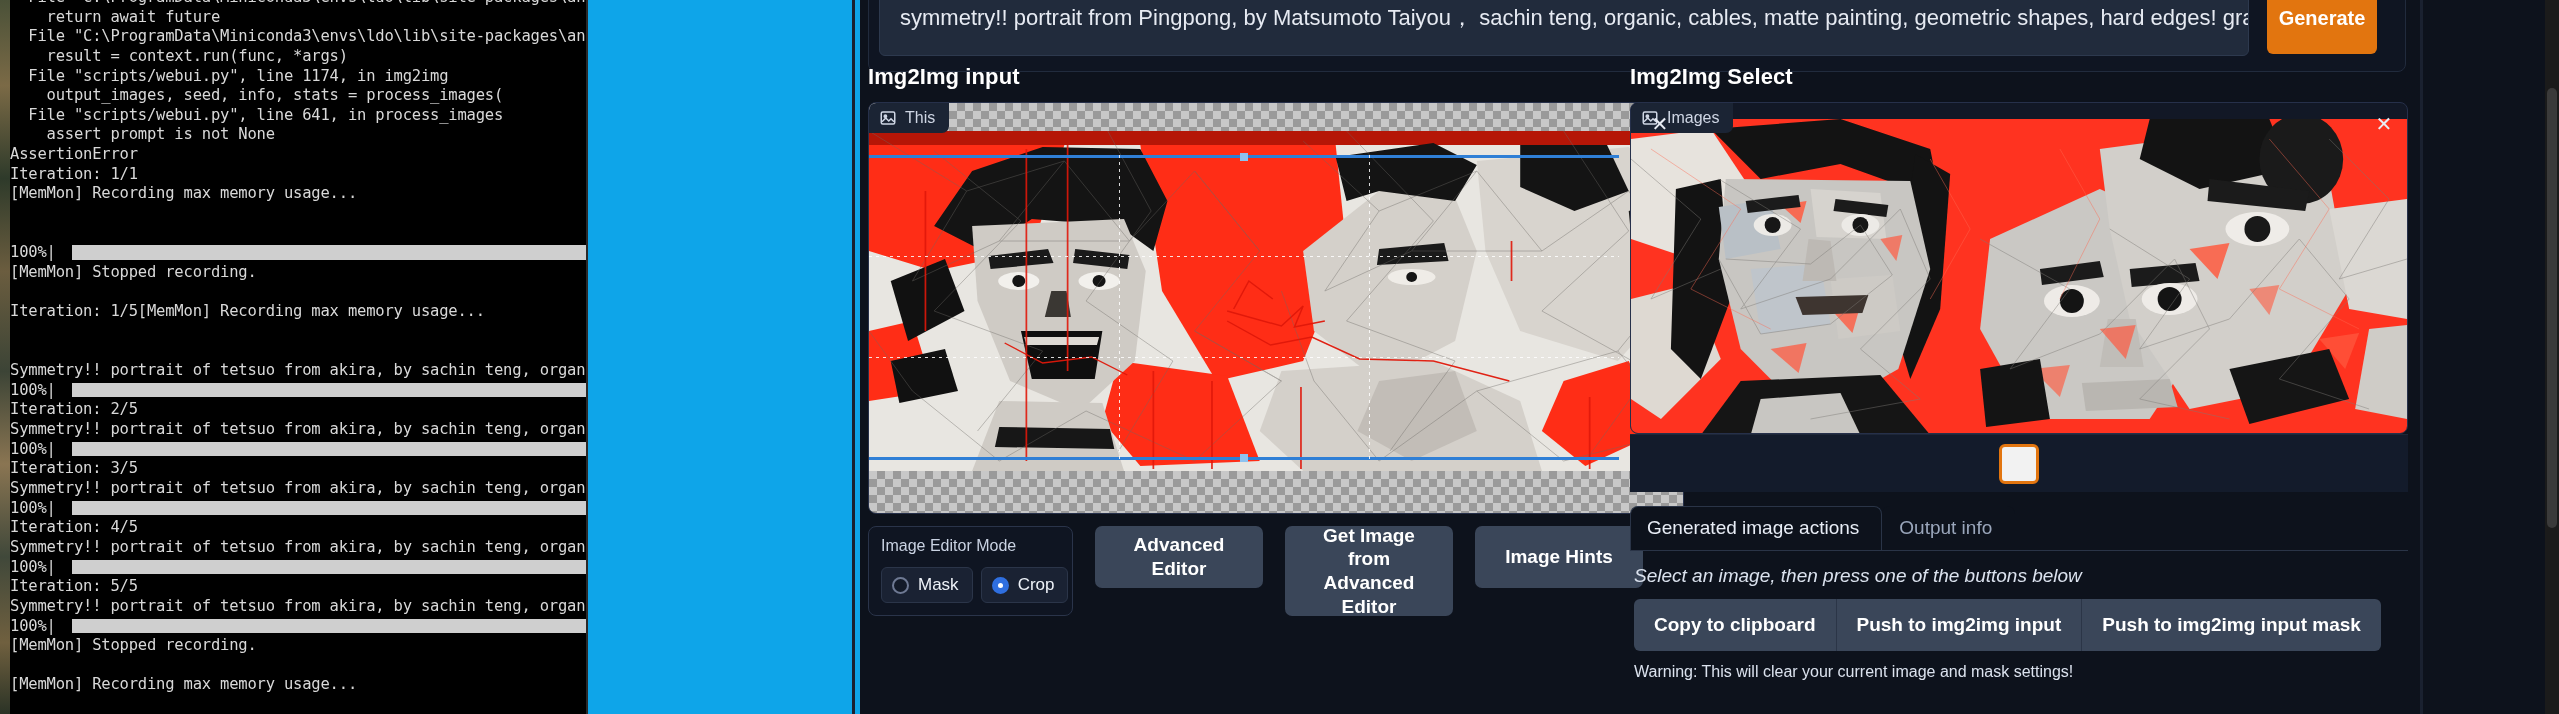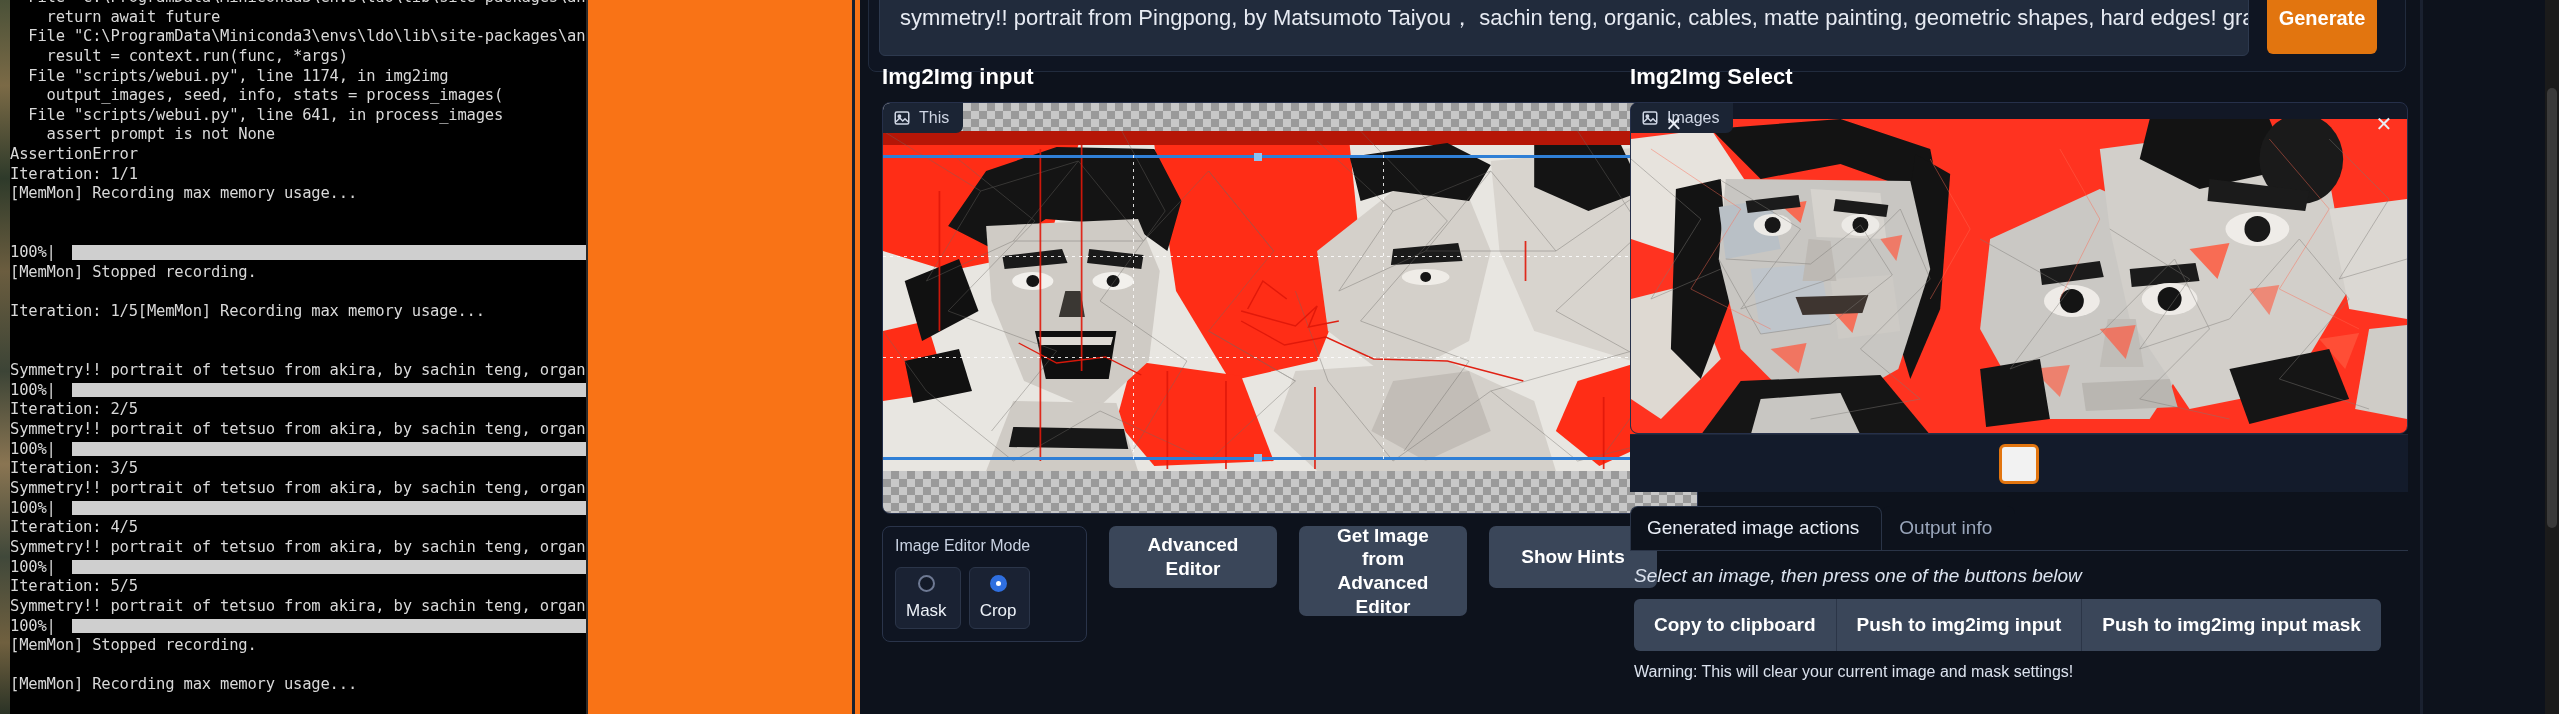--- a/index.html
+++ b/index.html
@@ -7,21 +7,21 @@
     width: 2559px; height: 714px;
     overflow: hidden;
     background: #0b1018;
     font-family: "Liberation Sans", sans-serif;
   }
 
   
   #screen {
     position: relative;
     width: 2559px; height: 714px;
-    background: #f97316;
+    background: #0ea5e9;
   }
 
   
   .wallpaper {
     position: absolute; left: 0; top: 0; width: 10px; height: 714px;
     background:
       linear-gradient(180deg,#4a5138 0%, #7b6a46 12%, #2e3a2a 25%,
                       #6b5d3f 38%, #3c4436 52%, #8a7552 65%,
                       #40483a 78%, #70603f 90%, #2b3326 100%);
   }
@@ -101,21 +101,21 @@
     color: #fff; font-size: 20px; font-weight: bold;
     font-family: "Liberation Sans", sans-serif;
     cursor: pointer;
     display: flex; align-items: center; justify-content: center;
   }
 
   
   .col {
     position: absolute; top: 64px;
   }
-  .col-left  { left: 22px;  width: 816px; }
+  .col-left  { left: 8px;  width: 816px; }
   .col-right { left: 770px; width: 778px; }
 
   .col-title {
     color: #ffffff; font-size: 22px; font-weight: bold;
     margin-bottom: 12px; letter-spacing: 0.1px;
   }
 
   
   .img-block {
     position: relative;
@@ -178,21 +178,21 @@
     border-radius: 8px;
     padding: 10px 21px 12px 12px;
     background: #0f1522;
   }
   .editor-mode .lbl { color: #c9d2e2; font-size: 16px; margin-bottom: 12px; }
   .radios { display: flex; gap: 8px; }
   .radio {
     display: flex; align-items: center; gap: 9px;
     background: #1a2233; border: 1px solid #2b3549;
     border-radius: 6px; padding: 7px 13px 7px 10px;
-    color: #eef2f8; font-size: 17px; cursor: pointer; flex-direction: column;
+    color: #eef2f8; font-size: 17px; cursor: pointer;
   }
   .dot {
     width: 17px; height: 17px; border-radius: 50%;
     border: 2px solid #6e7993; background: #131a28;
     display: inline-block; position: relative;
   }
   .dot.on { border-color: #2f6fe0; background: #2f6fe0; }
   .dot.on::after {
     content: ""; position: absolute; left: 4px; top: 4px;
     width: 5px; height: 5px; border-radius: 50%; background: #fff;
@@ -384,21 +384,21 @@
             </label>
             <label class="radio">
               <span class="dot on"></span>
               <span>Crop</span>
             </label>
           </div>
         </div>
 
         <button class="btn btn-adv">Advanced Editor</button>
         <button class="btn btn-get">Get Image from Advanced Editor</button>
-        <button class="btn btn-hint">Show Hints</button>
+        <button class="btn btn-hint">Image Hints</button>
       </div>
     </div>
 
     <div class="col col-right">
       <div class="col-title">Img2Img Select</div>
 
       <div class="img-block" style="height:332px;">
         <div class="art" style="top:16px;height:316px;">
           <svg viewBox="0 0 778 316" preserveAspectRatio="none">
             <rect x="0" y="0" width="778" height="316" fill="#ff3320"></rect>

